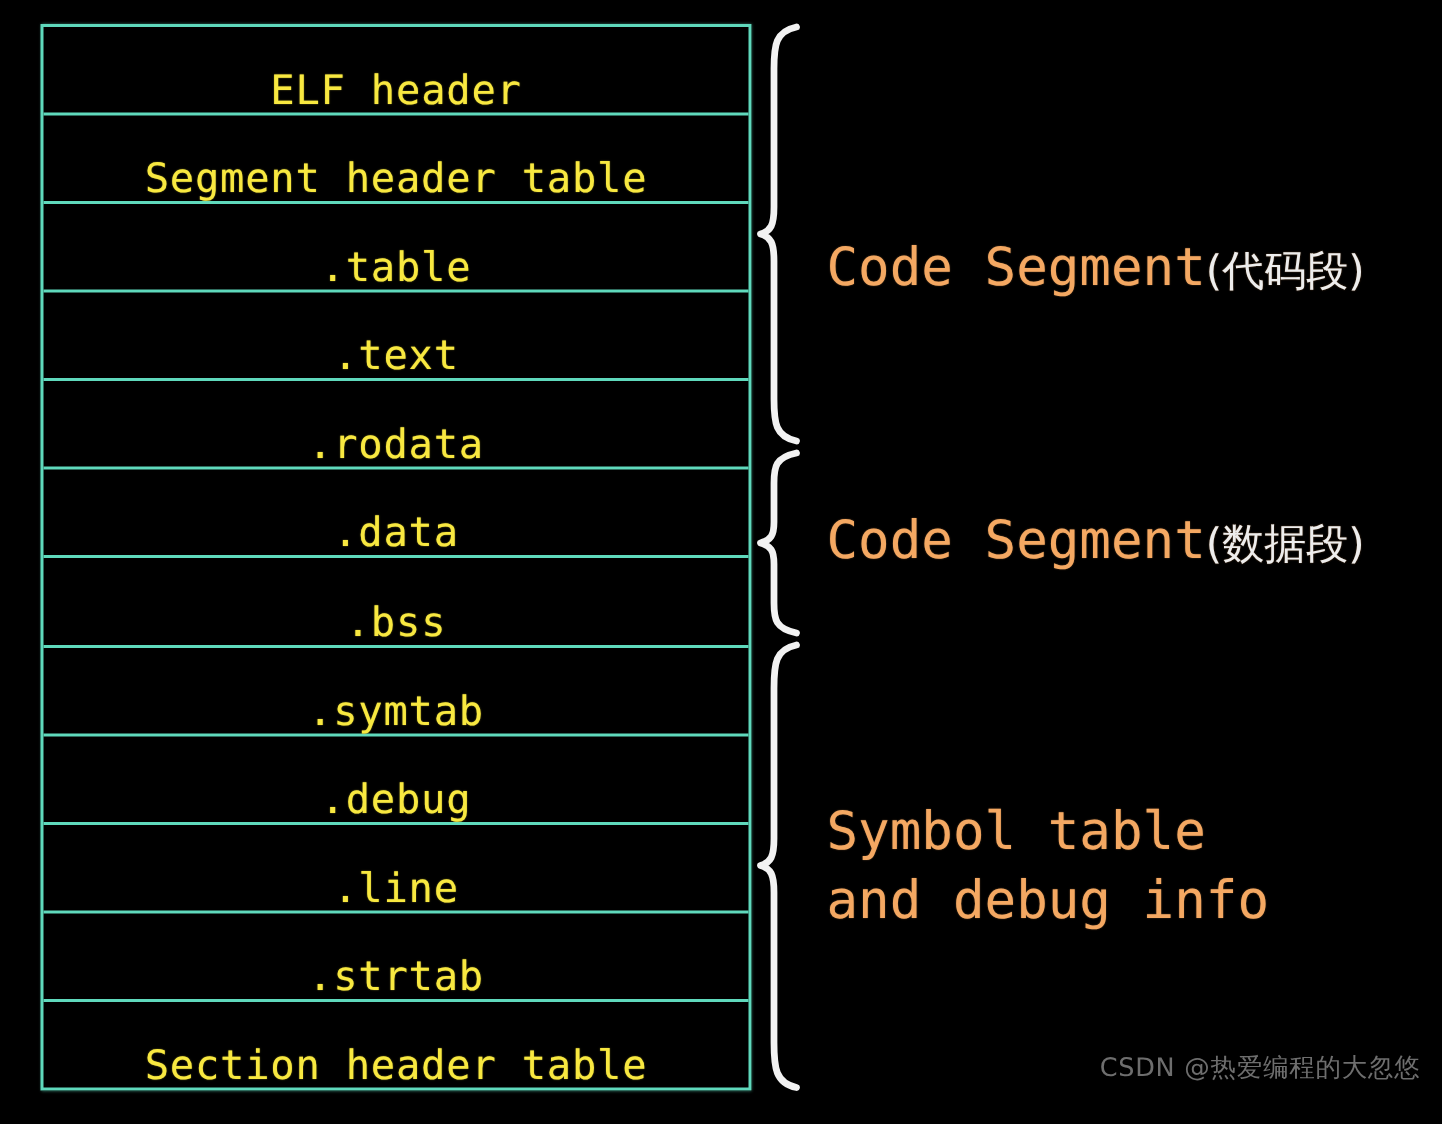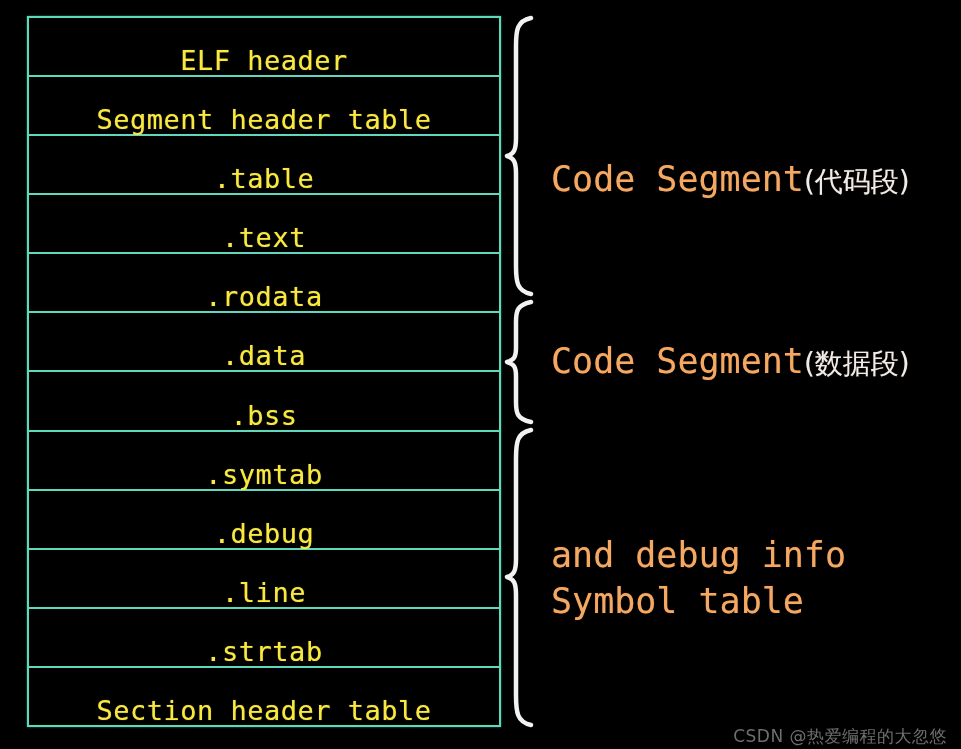--- a/index.html
+++ b/index.html
@@ -99,21 +99,21 @@
     font-size: 28px;
   }
   #annotation-code   { top: 156px; }
   #annotation-data   { top: 338px; }
   #annotation-symbol { top: 532px; }
 
   
   #watermark {
     position: absolute;
     right: 14px;
-    bottom: 1px;
+    bottom: 26px;
     color: #6E6E6E;
     font-family: "DejaVu Sans", "Liberation Sans", sans-serif;
     font-size: 17px;
     letter-spacing: 0.5px;
     white-space: nowrap;
   }
 </style>
 </head>
 <body>
 
@@ -209,19 +209,19 @@
 
   <div class="annotation" id="annotation-code">
     <span>Code Segment</span><span class="cn">(代码段)</span>
   </div>
 
   <div class="annotation" id="annotation-data">
     <span>Code Segment</span><span class="cn">(数据段)</span>
   </div>
 
   <div class="annotation" id="annotation-symbol">
+    <div>Symbol table</div>
     <div>and debug info</div>
-    <div>Symbol table</div>
   </div>
 
   <div id="watermark">CSDN @热爱编程的大忽悠</div>
 
 </div>
 
 </body></html>

